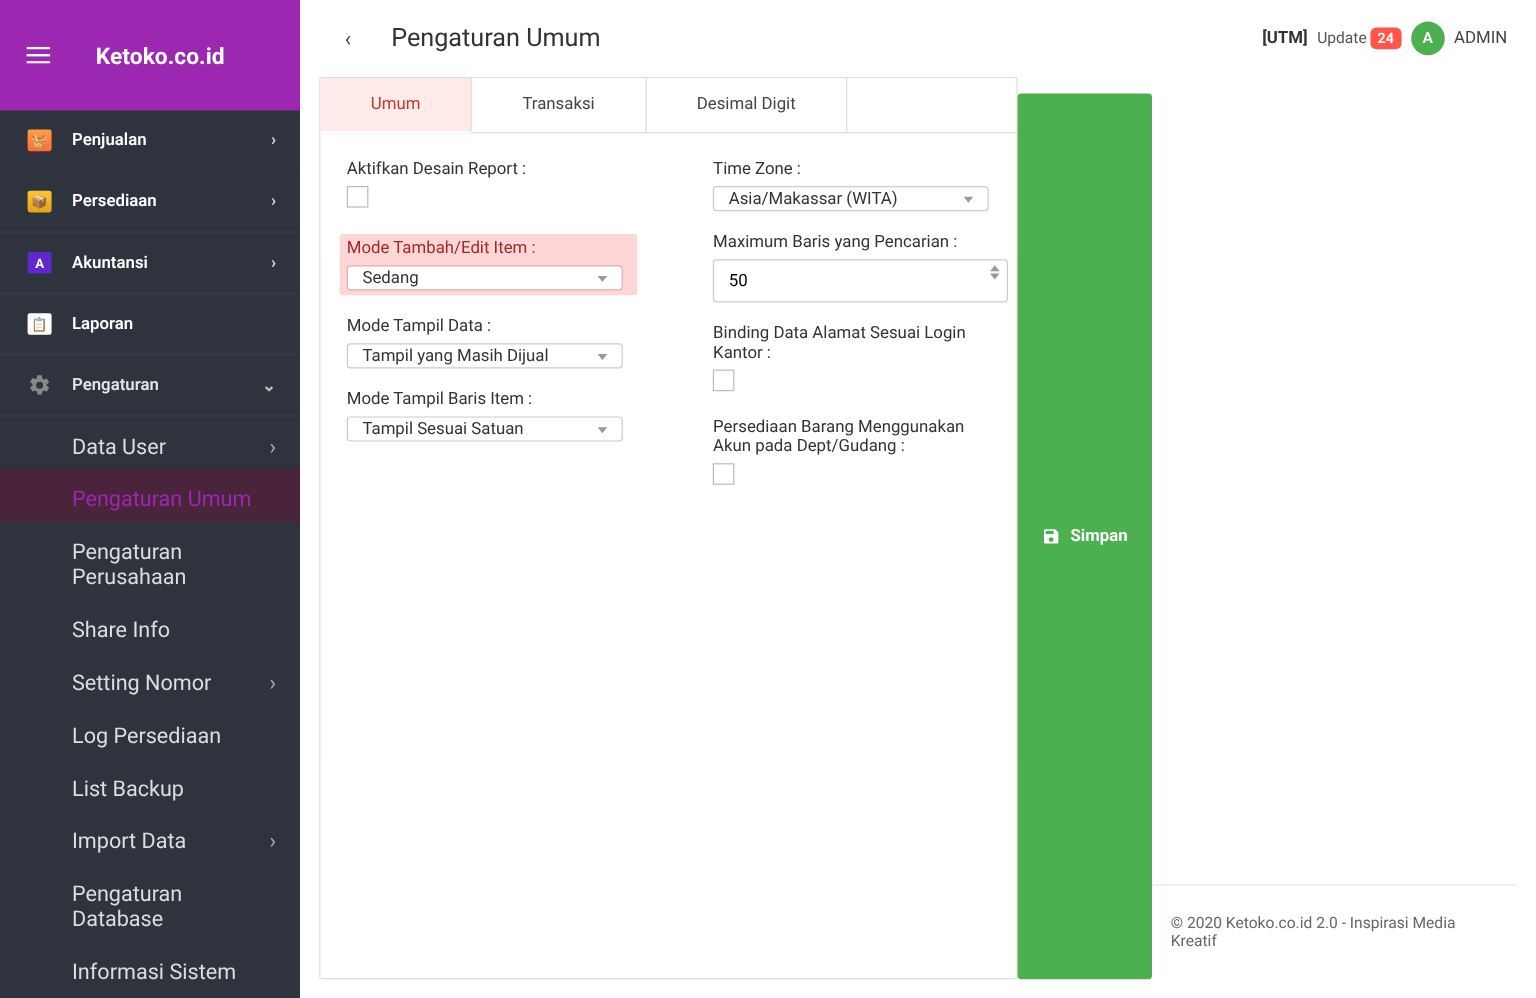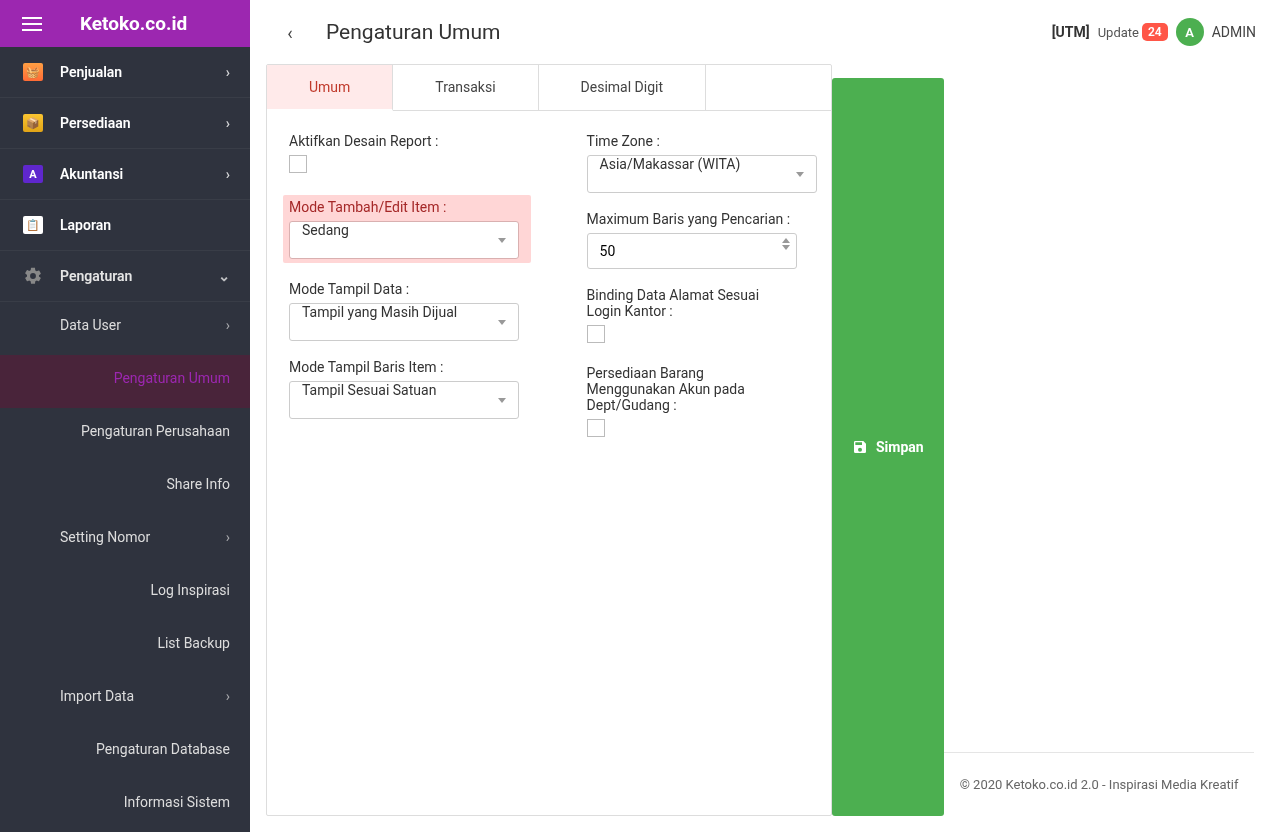--- a/index.html
+++ b/index.html
@@ -10,21 +10,21 @@
     .sidebar-header { background: #9c27b0; height: 92px; display: flex; align-items: center; padding: 0 16px; }
     .hamburger { width: 32px; height: 32px; display: flex; align-items: center; justify-content: center; cursor: pointer; margin-right: 10px; }
     .hamburger svg { fill: #fff; }
     .brand { color: #fff; font-weight: 700; font-size: 19px; flex: 1; text-align: center; padding-right: 25px; }
     
     .nav-item { display: flex; align-items: center; padding: 15px 20px; color: #fff; cursor: pointer; font-size: 14px; font-weight: 600; border-bottom: 1px solid rgba(255,255,255,0.05); }
     .nav-item.active { color: #e5e5e5; }
     .nav-icon { width: 26px; height: 20px; margin-right: 14px; display: inline-flex; align-items: center; justify-content: center; font-size: 16px; }
     .nav-item .chevron { margin-left: auto; opacity: 0.8; }
     
-    .sub-item { display: flex; align-items: center; padding: 15px 20px 22px 60px; color: #ddd; cursor: pointer; font-size: 14px; justify-content: flex-end; }
+    .sub-item { display: flex; align-items: center; padding: 15px 20px 8px 60px; color: #ddd; cursor: pointer; font-size: 18px; }
     .sub-item.active { background: #49243a; color: #9c27b0; }
     .sub-item .chevron { margin-left: auto; opacity: 0.7; }
     
     
     .main { flex: 1; display: flex; flex-direction: column; height: 100%; }
     .topbar { height: 64px; display: flex; align-items: center; padding: 0 24px; }
     .back-btn { width: 32px; height: 32px; display: flex; align-items: center; justify-content: center; cursor: pointer; margin-right: 20px; font-size: 18px; color: #444; }
     .page-title { font-size: 21px; color: #333; font-weight: 400; }
     .topbar-right { margin-left: auto; display: flex; align-items: center; gap: 8px; }
     .utm { font-weight: 700; font-size: 14px; color: #333; }
@@ -44,23 +44,23 @@
     .col { flex: 0 0 auto; }
     .col-left { width: 48%; }
     .col-right { width: 40%; }
     
     .field { margin-bottom: 18px; }
     .field.highlight { background: #ffd6d6; padding: 4px 6px; border-radius: 2px; margin-left: -6px; }
     .field.highlight label { color: #a52828; }
     .field.highlight .select { border-color: #d9b0b0; }
     .field label { display: block; font-size: 14px; color: #333; margin-bottom: 6px; }
     .checkbox { width: 18px; height: 18px; border: 1px solid #bbb; background: #fff; display: inline-block; cursor: pointer; }
-    .select { width: 230px; height: 38px; border: 1px solid #ccc; border-radius: 3px; background: #fff; display: flex; align-items: flex-start; padding: 0 12px; font-size: 14px; color: #333; position: relative; cursor: pointer; }
+    .select { width: 230px; height: 21px; border: 1px solid #ccc; border-radius: 3px; background: #fff; display: flex; align-items: center; padding: 0 12px; font-size: 14px; color: #333; position: relative; cursor: pointer; }
     .select::after { content: ''; position: absolute; right: 12px; top: 50%; margin-top: -2px; border-left: 4px solid transparent; border-right: 4px solid transparent; border-top: 5px solid #999; }
-    .spinner { width: 210px; height: 36px; border: 1px solid #ccc; border-radius: 3px; background: #fff; display: flex; align-items: center; padding: 0 12px; font-size: 14px; position: relative; }
+    .spinner { width: 246px; height: 36px; border: 1px solid #ccc; border-radius: 3px; background: #fff; display: flex; align-items: center; padding: 0 12px; font-size: 14px; position: relative; }
     .spinner .arrows { position: absolute; right: 6px; top: 4px; display: flex; flex-direction: column; gap: 2px; }
     .spinner .arrows span { width: 0; height: 0; border-left: 4px solid transparent; border-right: 4px solid transparent; cursor: pointer; }
     .spinner .arrows .up { border-bottom: 5px solid #999; }
     .spinner .arrows .down { border-top: 5px solid #999; }
     
     .save-btn { margin-top: 14px; background: #4caf50; color: #fff; border: none; border-radius: 3px; padding: 10px 20px; font-size: 14px; font-weight: 700; cursor: pointer; display: inline-flex; align-items: center; gap: 8px; width: fit-content; }
     .save-btn svg { fill: #fff; }
     
     .footer { margin-top: auto; border-top: 1px solid #e5e5e5; padding: 24px 16px; color: #666; font-size: 13px; }
     
@@ -135,21 +135,21 @@
     <span>Pengaturan Perusahaan</span>
   </div>
   <div class="sub-item">
     <span>Share Info</span>
   </div>
   <div class="sub-item">
     <span>Setting Nomor</span>
     <span class="chevron">›</span>
   </div>
   <div class="sub-item">
-    <span>Log Inspirasi</span>
+    <span>Log Persediaan</span>
   </div>
   <div class="sub-item">
     <span>List Backup</span>
   </div>
   <div class="sub-item">
     <span>Import Data</span>
     <span class="chevron">›</span>
   </div>
   <div class="sub-item">
     <span>Pengaturan Database</span>

